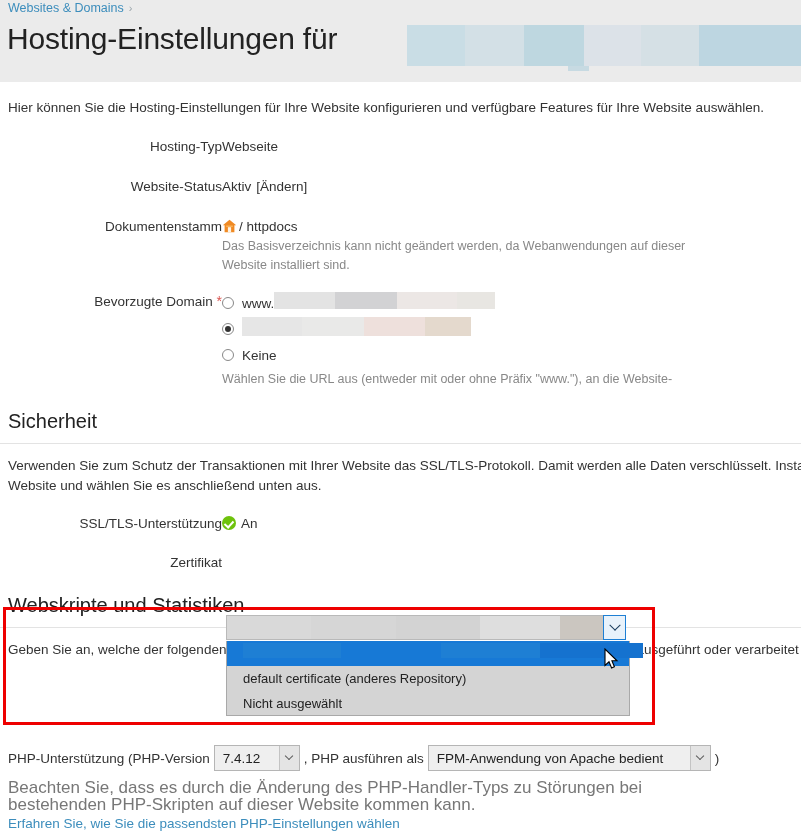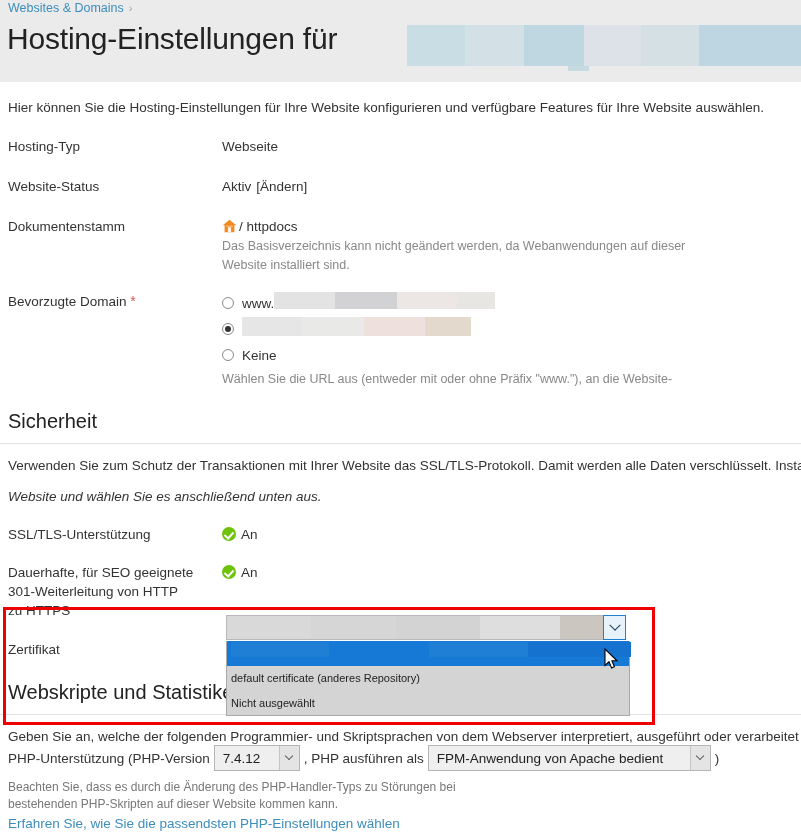--- a/index.html
+++ b/index.html
@@ -50,21 +50,21 @@
   .body-wrap{ position:absolute; left:0; top:82px; width:801px; }
 
   .intro{
     margin:18px 0 0 8px; width:820px;
     font-size:13.5px; color:#333; white-space:nowrap;
   }
 
   .form-row{ position:relative; margin-top:14px; padding-left:8px; }
   .form-row .lbl{
     display:inline-block; width:214px; vertical-align:top;
-    font-size:13.5px; color:#333; line-height:19px;
+    font-size:13.5px; color:#333; line-height:19px;text-align:right;
   }
   .form-row .val{
     display:inline-block; vertical-align:top;
     font-size:13.5px; color:#333; line-height:19px;
   }
   .req{ color:#d9534f; font-size:14px; }
   .link{ color:#3c8dbc; cursor:pointer; }
   .hint{
     color:#888888; font-size:12.5px; line-height:17px; margin-top:2px;
     white-space:nowrap;
@@ -133,22 +133,22 @@
     width:8px; height:8px; border-right:1.6px solid #1b3d5e;
     border-bottom:1.6px solid #1b3d5e; transform:rotate(45deg) translate(-2px,-2px);
   }
   .cert-fill{ position:absolute; left:0; top:0; height:23px; display:flex; }
 
   .cert-menu{
     position:absolute; left:226px; top:641px; width:404px; height:75px;
     background:#d4d4d4; border:1px solid #a9a9a9; border-top:none; z-index:35;
   }
   .opt{
-    height:25px; line-height:25px; padding-left:4px;
-    font-size:11px; color:#222; white-space:nowrap; cursor:default;
+    height:25px; line-height:25px; padding-left:16px;
+    font-size:13px; color:#222; white-space:nowrap; cursor:default;
   }
   .opt.sel{ background:#1779d6; color:#fff; }
 
   .cursor{
     position:absolute; left:604px; top:648px; width:15px; height:22px; z-index:60;
   }
 
   
   .php-row{
     position:absolute; left:8px; top:745px; display:flex; align-items:center;
@@ -163,21 +163,21 @@
     width:20px; height:24px; background:#e4e4e4; border-left:1px solid #c3c3c3;
     display:flex; align-items:center; justify-content:center; margin-left:6px;
   }
   .sel-arrow i{
     width:6px; height:6px; border-right:1.4px solid #555;
     border-bottom:1.4px solid #555; transform:rotate(45deg) translate(-1.5px,-1.5px);
     display:block;
   }
   .php-note{
     position:absolute; left:8px; top:779px;
-    font-size:12px; color:#777; line-height:17px; white-space:nowrap;
+    font-size:17px; color:#777; line-height:17px; white-space:nowrap;
   }
   .php-link{
     position:absolute; left:8px; top:816px;
     font-size:13.5px; color:#3c8dbc; cursor:pointer; white-space:nowrap;
   }
 </style>
 </head>
 <body>
 
 <div class="header-band"></div>
@@ -243,33 +243,26 @@
       </div>
 
       <div class="hint" style="margin-top:5px;">Wählen Sie die URL aus (entweder mit oder ohne Präfix "www."), an die Website-</div>
     </span>
   </div>
 
   <h2 class="sec-h">Sicherheit</h2>
   <div class="sec-sep"></div>
 
   <div class="para">Verwenden Sie zum Schutz der Transaktionen mit Ihrer Website das SSL/TLS-Protokoll. Damit werden alle Daten verschlüsselt. Installieren Sie zunächst ein Zertifikat auf der</div>
-  <div class="para" style="margin-top:12px;font-style:italic;">Website und wählen Sie es anschließend unten aus.</div>
+  <div class="para" style="margin-top:1px;">Website und wählen Sie es anschließend unten aus.</div>
 
   <div class="form-row" style="margin-top:19px;">
     <span class="lbl">SSL/TLS-Unterstützung</span><span class="val"><span class="chk"></span><span>An</span></span>
   </div>
 
-  <div class="form-row" style="margin-top:19px;">
-    <span class="lbl">
-      <span>Dauerhafte, für SEO geeignete</span><br>
-      <span>301-Weiterleitung von HTTP</span><br>
-      <span>zu HTTPS</span>
-    </span><span class="val"><span class="chk"></span><span>An</span></span>
-  </div>
 
   <div class="form-row" style="margin-top:20px;">
     <span class="lbl">Zertifikat</span>
   </div>
 
   <h2 class="sec-h" style="margin-top:22px;">Webskripte und Statistiken</h2>
   <div class="sec-sep"></div>
   <div class="para">Geben Sie an, welche der folgenden Programmier- und Skriptsprachen von dem Webserver interpretiert, ausgeführt oder verarbeitet werden.</div>
 </div>
 

